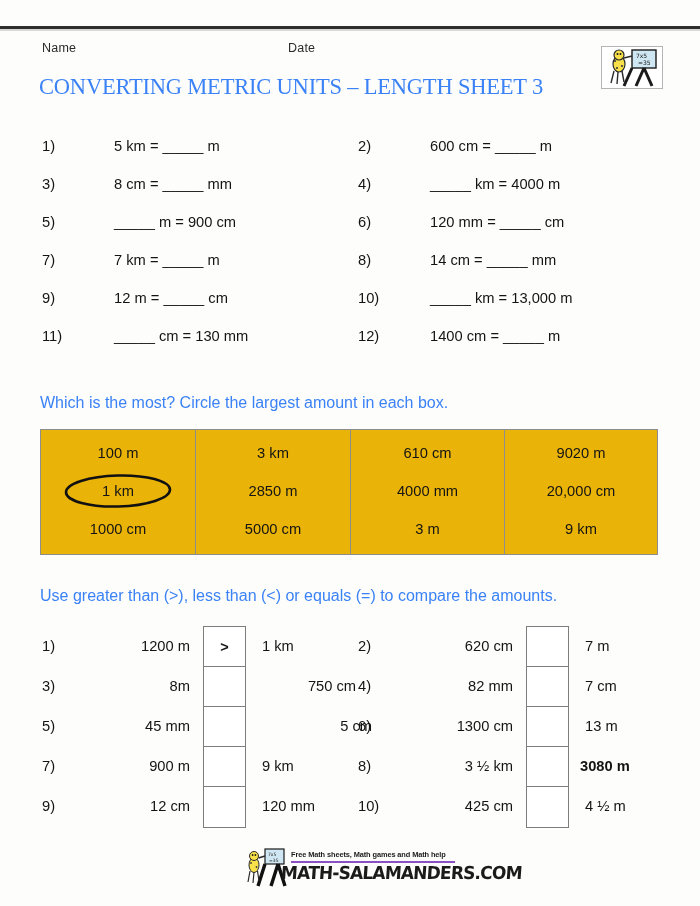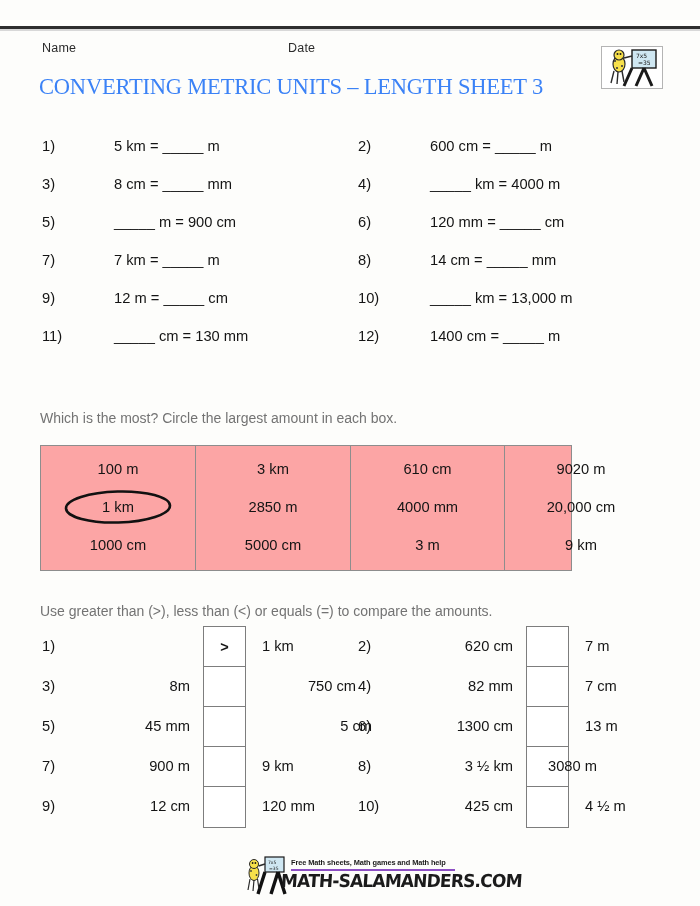--- a/index.html
+++ b/index.html
@@ -86,35 +86,34 @@
   }
   .q .body {
     position: absolute;
     left: 72px; top: 0;
     white-space: nowrap;
   }
 
   
   .prompt {
     position: absolute;
-    font-size: 14px;
-    color: #737373;
-    white-space: nowrap;
-    margin-top: 16px;
+    font-size: 16px;
+    color: #3b82f6;
+    white-space: nowrap;
   }
 
   
   .boxtable {
     position: absolute;
-    left: 40px; top: 445px;
-    width: 532px;
+    left: 40px; top: 429px;
+    width: 618px;
     height: 126px;
     border: 1px solid #8d8d8d;
     box-sizing: border-box;
-    background: #fca5a5;
+    background: #eab308;
   }
   .bt-col {
     position: absolute;
     top: 0;
     height: 100%;
     box-sizing: border-box;
   }
   .bt-div {
     position: absolute;
     top: 0;
@@ -183,21 +182,20 @@
     position: absolute;
     text-align: left;
   }
 
   
   .footer {
     position: absolute;
     left: 243px; top: 848px;
     width: 215px;
     height: 42px;
-    margin-top: 8px;
   }
   .footer-tag {
     position: absolute;
     left: 48px; top: 2px;
     font-size: 7.4px;
     font-weight: 700;
     color: #1b1b1b;
     white-space: nowrap;
     letter-spacing: -0.1px;
   }
@@ -364,20 +362,21 @@
   <div class="cmp-stack" style="left:526px; top:626px;">
     <div class="cmp-cell"></div>
     <div class="cmp-cell"></div>
     <div class="cmp-cell"></div>
     <div class="cmp-cell"></div>
     <div class="cmp-cell"></div>
   </div>
 
   <div class="cmp-row" style="left:0px; top:626px; width:700px;">
     <span class="cmp-num" style="left:42px;  width:40px;">1)</span>
+    <span class="cmp-left" style="left:95px;  width:95px;">1200 m</span>
     <span class="cmp-right" style="left:262px; width:110px;">1 km</span>
   </div>
   <div class="cmp-row" style="left:0px; top:666px; width:700px;">
     <span class="cmp-num" style="left:42px;  width:40px;">3)</span>
     <span class="cmp-left" style="left:95px;  width:95px;">8m</span>
     <span class="cmp-right" style="left:277px; width:110px;text-align:center;">750 cm</span>
   </div>
   <div class="cmp-row" style="left:0px; top:706px; width:700px;">
     <span class="cmp-num" style="left:42px;  width:40px;">5)</span>
     <span class="cmp-left" style="left:95px;  width:95px;">45 mm</span>
@@ -405,21 +404,21 @@
     <span class="cmp-right" style="left:585px; width:110px;">7 cm</span>
   </div>
   <div class="cmp-row" style="left:0px; top:706px; width:700px;">
     <span class="cmp-num" style="left:358px; width:40px;">6)</span>
     <span class="cmp-left" style="left:413px; width:100px;">1300 cm</span>
     <span class="cmp-right" style="left:585px; width:110px;">13 m</span>
   </div>
   <div class="cmp-row" style="left:0px; top:746px; width:700px;">
     <span class="cmp-num" style="left:358px; width:40px;">8)</span>
     <span class="cmp-left" style="left:413px; width:100px;">3 ½ km</span>
-    <span class="cmp-right" style="left:548px; width:115px;">3080 m</span>
+    <span class="cmp-right" style="left:580px; width:115px;font-weight:bold;">3080 m</span>
   </div>
   <div class="cmp-row" style="left:0px; top:786px; width:700px;">
     <span class="cmp-num" style="left:358px; width:40px;">10)</span>
     <span class="cmp-left" style="left:413px; width:100px;">425 cm</span>
     <span class="cmp-right" style="left:585px; width:110px;">4 ½ m</span>
   </div>
 
   <div class="footer">
     <div class="footer-logo">
       <svg width="46" height="40" viewBox="0 0 46 40">

